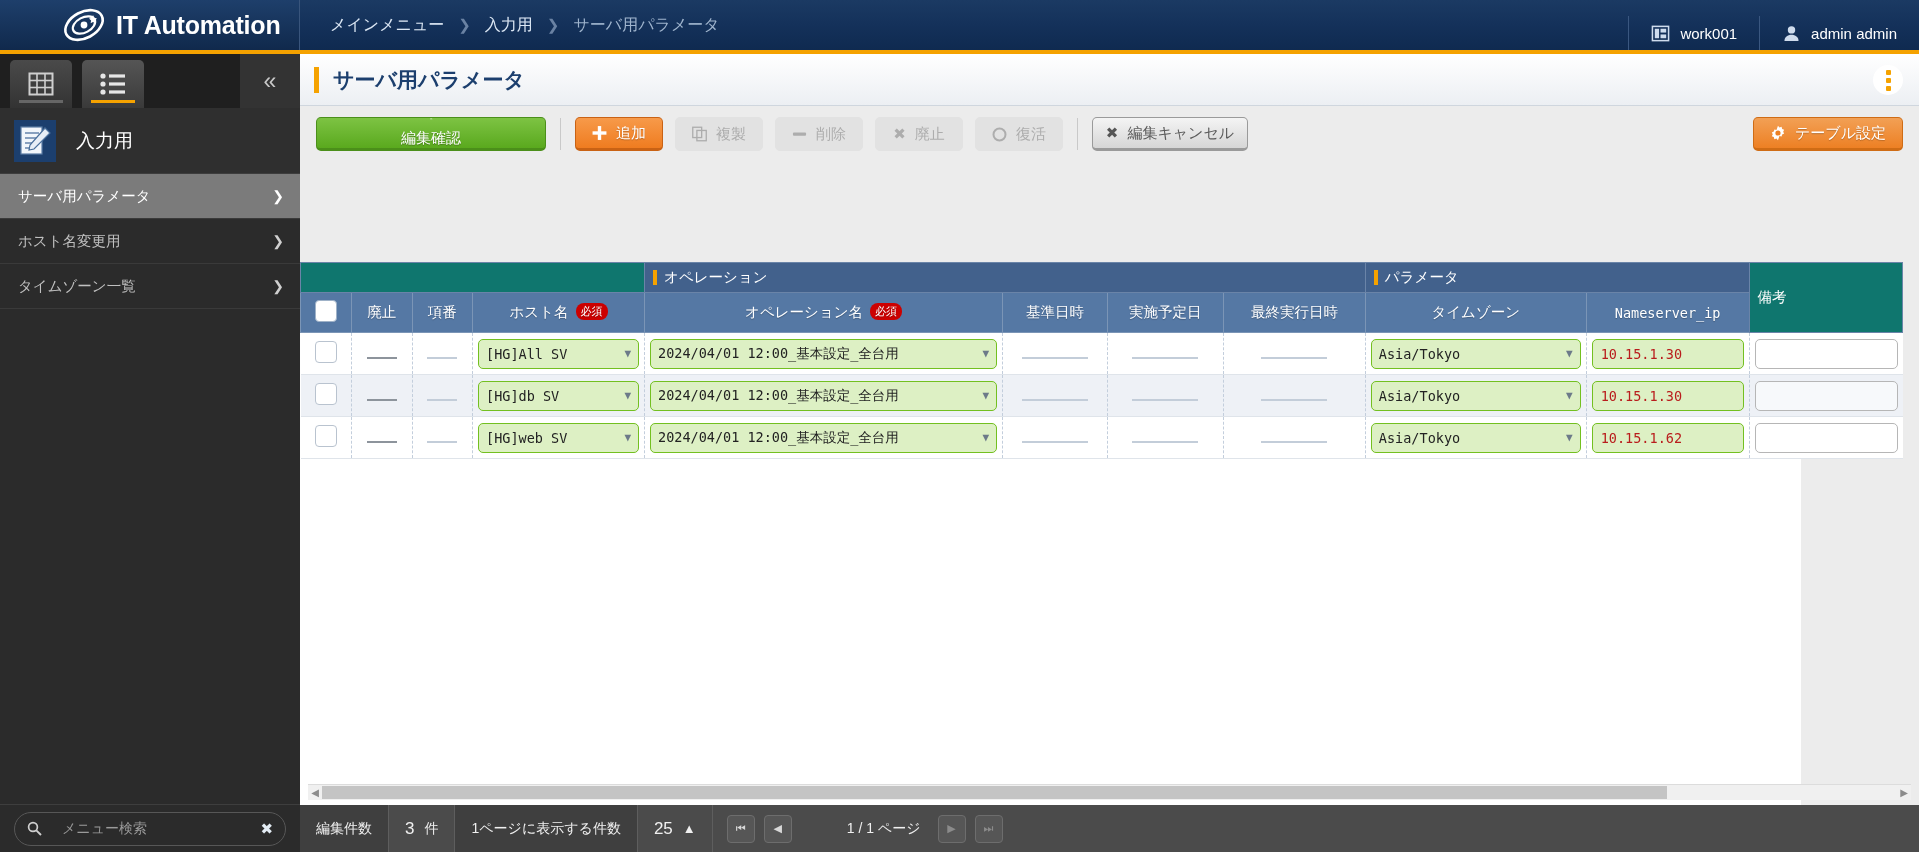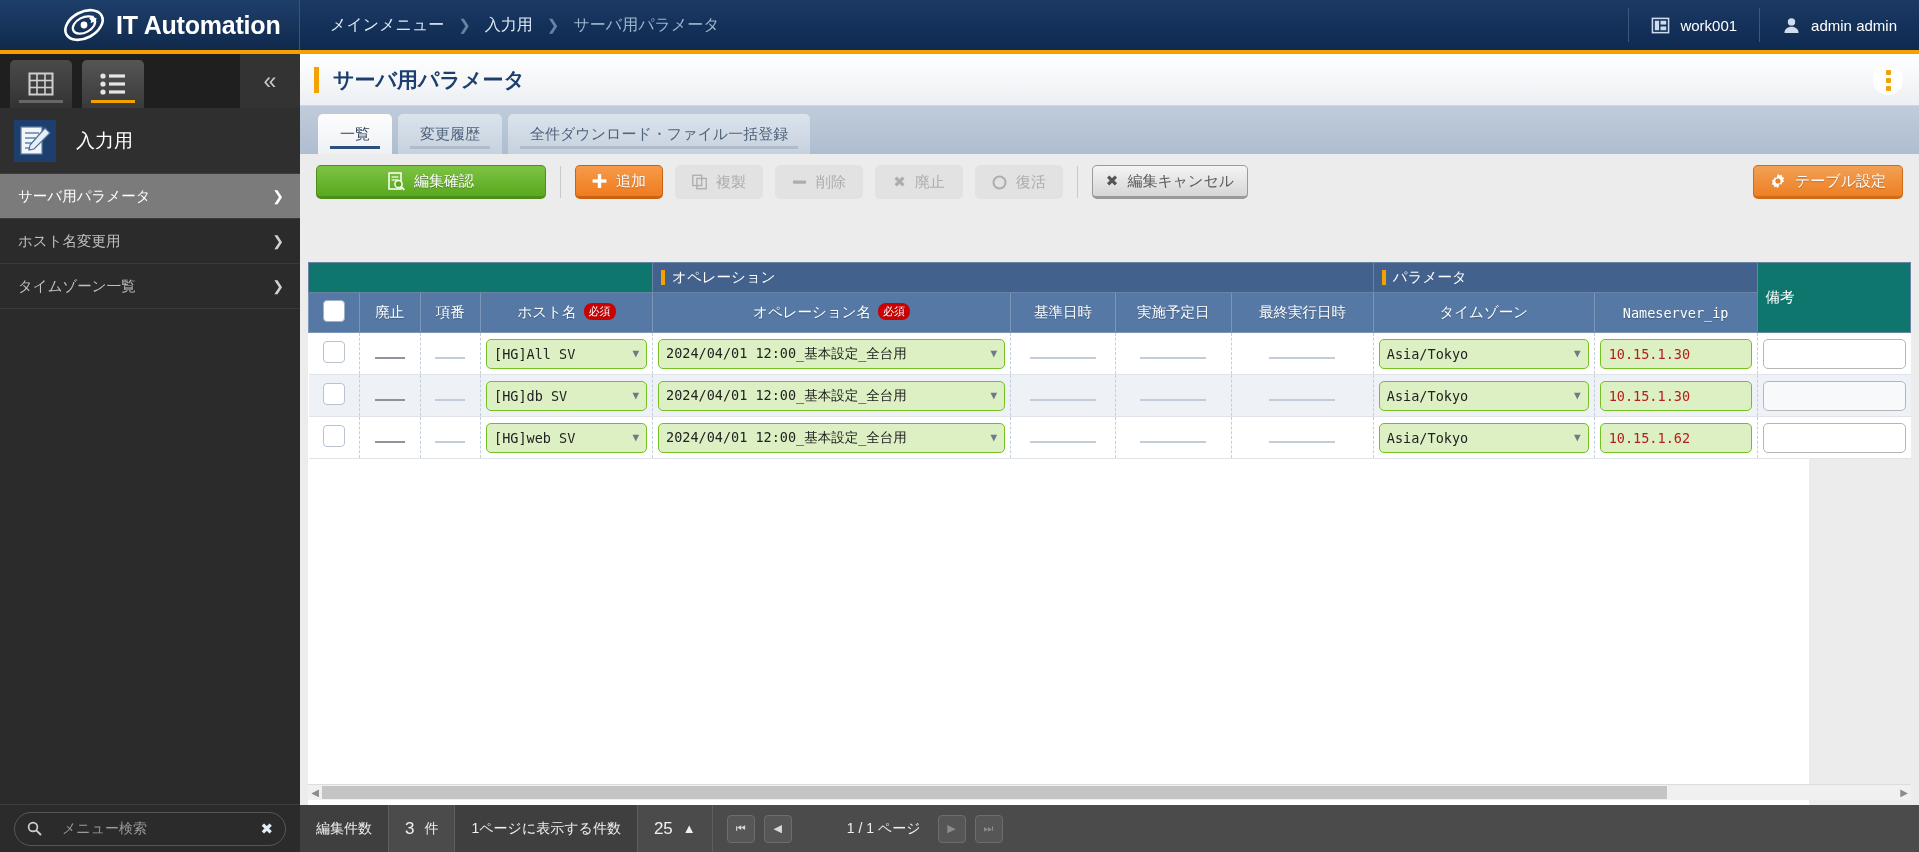--- a/index.html
+++ b/index.html
@@ -7,21 +7,21 @@
     width: 1919px; height: 852px;
     font-family: "Liberation Sans", "DejaVu Sans", sans-serif;
     overflow: hidden; background: #fff;
   }
   #app { position: relative; width: 1919px; height: 852px; }
 
   
   .topbar {
     position: absolute; left:0; top:0; width:1919px; height:50px;
     background: linear-gradient(to bottom, #1b3a63 0%, #14315a 50%, #0f2a50 100%);
-    display: flex; align-items: center;
+    display: flex; align-items: flex-end;
   }
   .brand {
     width: 300px; height: 50px; display:flex; align-items:center;
     padding-left: 62px; border-right: 1px solid #39557c;
     background: linear-gradient(to bottom,#1e3f6b,#10294c);
   }
   .brand-logo { width: 44px; height: 40px; margin-right: 10px; flex:none; }
   .brand-name { color:#fff; font-size:25px; font-weight:bold; letter-spacing:-.2px; white-space:nowrap; }
 
   .breadcrumb { display:flex; align-items:center; padding-left:30px; height:50px; }
@@ -118,41 +118,42 @@
 
   .toolbar { height:56px; background:#ececec; display:flex; align-items:center; padding:0 16px; }
   .btn {
     height:34px; border-radius:5px; display:flex; align-items:center; justify-content:center;
     gap:9px; font-size:15px; padding:0 16px; white-space:nowrap;
   }
   .btn-green {
     width:230px; background:linear-gradient(to bottom,#7dc343,#5aa91e);
     border:1px solid #4b8f1a; border-bottom-width:3px; color:#fff;
     text-shadow:0 1px 1px rgba(0,0,0,.3);
+    flex-direction:column;
   }
   .btn-orange {
     width:88px; background:linear-gradient(to bottom,#f79a4a,#ef7c20);
     border:1px solid #c96214; border-bottom-width:3px; color:#fff;
     text-shadow:0 1px 1px rgba(0,0,0,.25);
   }
   .btn-dis { background:#e2e2e2; color:#adadad; border:1px solid #e2e2e2; width:88px; }
   .btn-cancel {
     width:156px; background:linear-gradient(to bottom,#f4f4f4,#d6d6d6);
     border:1px solid #9a9a9a; border-bottom-width:3px; color:#5a5a5a;
   }
   .btn-table {
     width:150px; background:linear-gradient(to bottom,#f2a055,#ed8024);
     border:1px solid #cf6c15; border-bottom-width:3px; color:#fff;
     text-shadow:0 1px 1px rgba(0,0,0,.25);
   }
   .vdiv { width:1px; height:32px; background:#c9c9c9; margin:0 14px; }
   .spacer { flex:1; }
 
   
-  .table-area { position:absolute; left:8px; top:208px; width:1501px; height:558px; background:#fff; }
+  .table-area { position:absolute; left:0; top:208px; width:1501px; height:558px; background:#fff; }
   table.grid { border-collapse:collapse; table-layout:fixed; width:1603px; }
   .grp-row th {
     height:30px; background:#42618c; color:#fff; font-size:14.5px; font-weight:normal;
     border:1px solid #6a84a8; text-align:left; padding-left:8px; vertical-align:middle;
   }
   .grp-row th .gbar { display:inline-block; width:4px; height:15px; background:#f5a200;
     vertical-align:-3px; margin-right:7px; }
   .grp-row th.plain { background:#0f766e; }
   .hd-row th {
     height:40px; background:#5578a4; color:#fff; font-size:14.5px; font-weight:normal;
@@ -336,34 +337,20 @@
     <div class="page-head">
       <span class="bar"></span>
       <span class="page-title">サーバ用パラメータ</span>
       <div class="kebab">
         <i></i>
         <i></i>
         <i></i>
       </div>
     </div>
 
-    <div class="tabbar">
-      <div class="tab active">
-        <span>一覧</span>
-        <span class="ul"></span>
-      </div>
-      <div class="tab">
-        <span>変更履歴</span>
-        <span class="ul"></span>
-      </div>
-      <div class="tab">
-        <span>全件ダウンロード・ファイル一括登録</span>
-        <span class="ul"></span>
-      </div>
-    </div>
 
     <div class="toolbar">
       <div class="btn btn-green">
         <svg width="17" height="19" viewBox="0 0 17 19">
           <rect x="1" y="1" width="12" height="16" fill="none" stroke="#fff" stroke-width="1.5"></rect>
           <line x1="3.6" y1="5" x2="10.4" y2="5" stroke="#fff" stroke-width="1.2"></line>
           <line x1="3.6" y1="8" x2="10.4" y2="8" stroke="#fff" stroke-width="1.2"></line>
           <circle cx="10.5" cy="12" r="3.6" fill="#5aa91e" stroke="#fff" stroke-width="1.5"></circle>
           <line x1="13.2" y1="14.7" x2="16.3" y2="17.8" stroke="#fff" stroke-width="1.8"></line>
         </svg>

